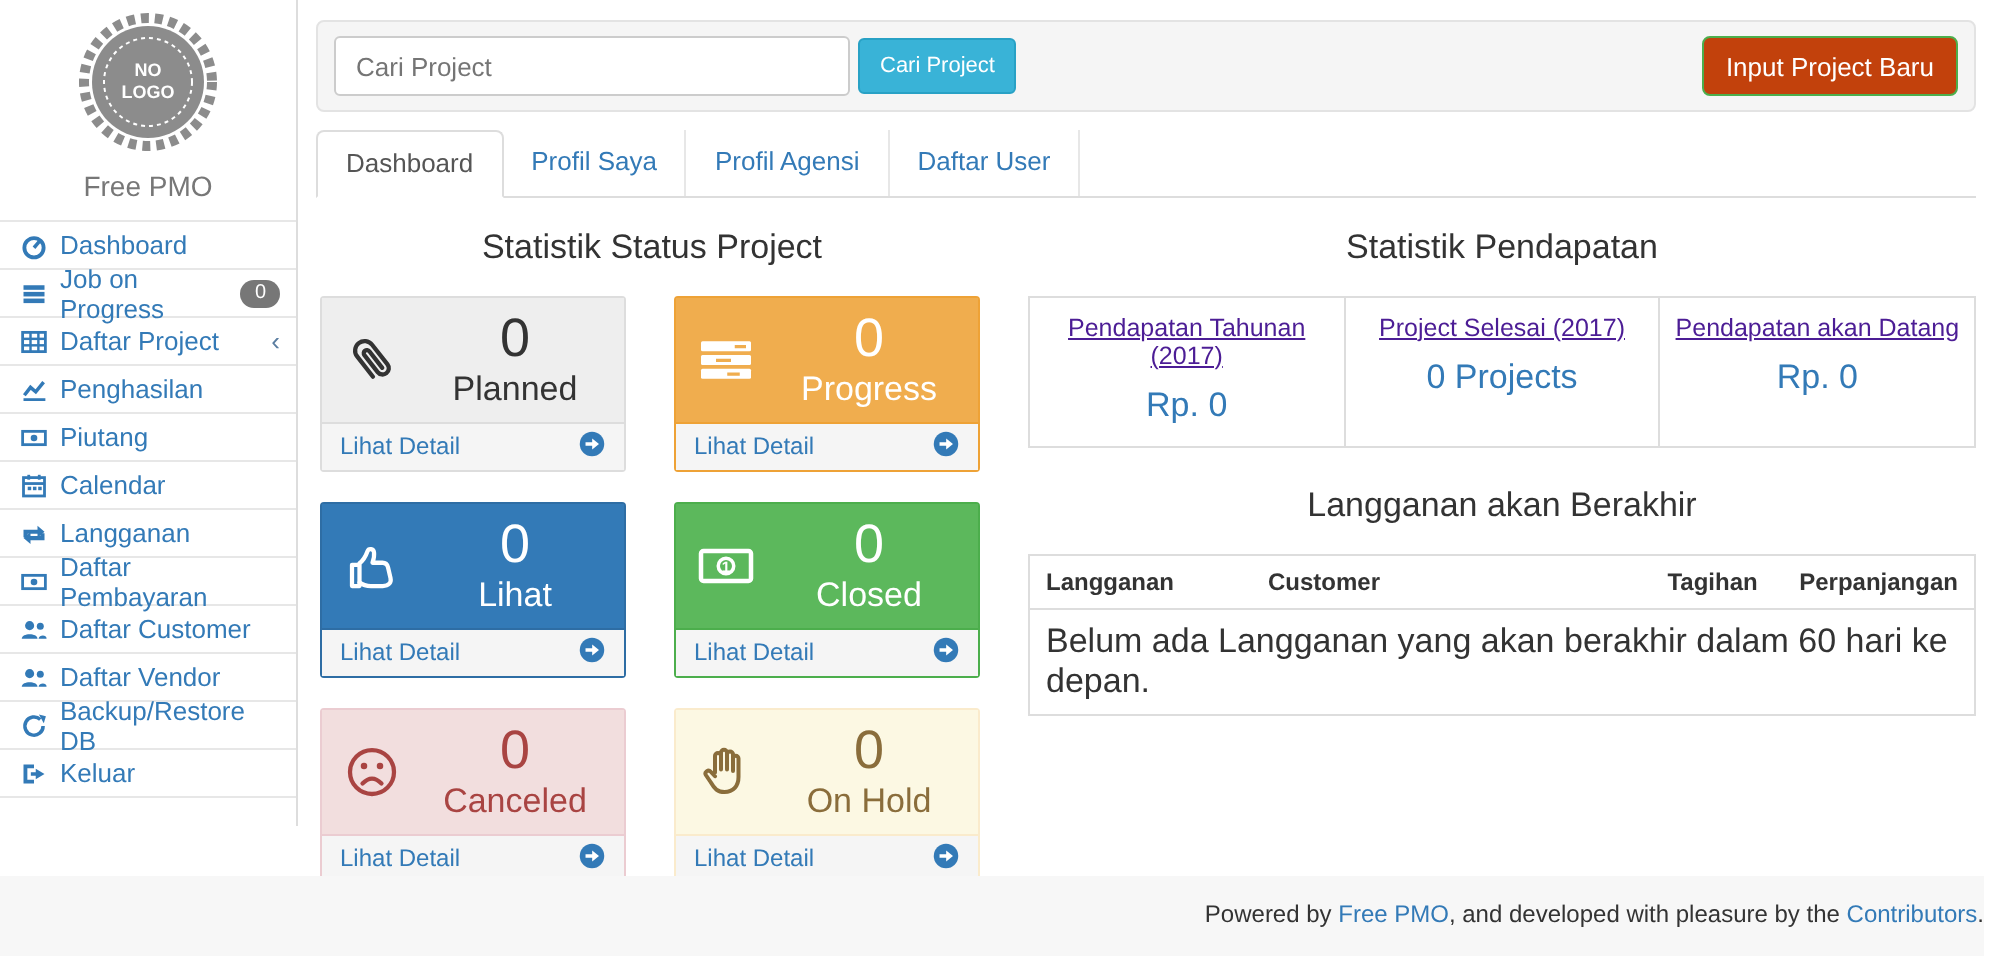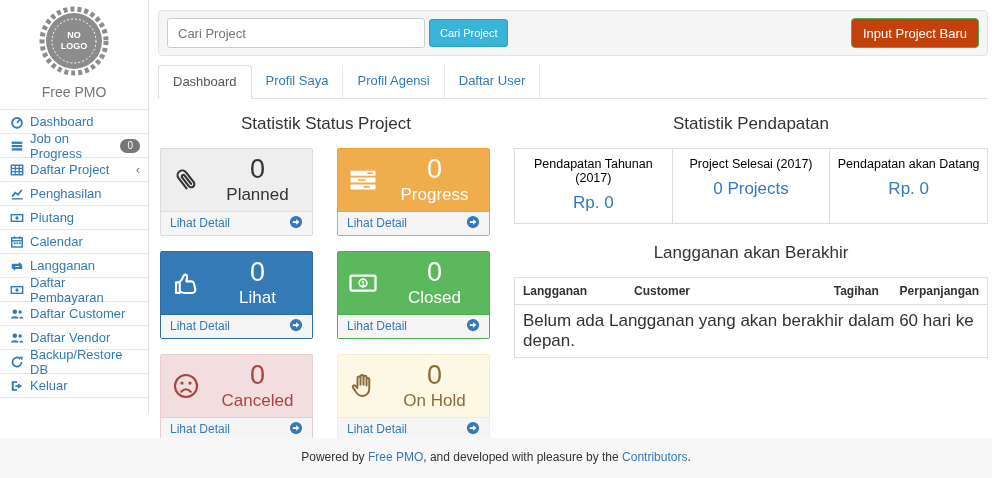--- a/index.html
+++ b/index.html
@@ -94,37 +94,37 @@
   .card.closed .card-footer { border-top-color:#4cae4c; }
   .card.canceled { border-color:#ebccd1; } .card.canceled .card-body { background:#f2dede; color:#a94442; }
   .card.canceled .card-footer { border-top-color:#ebccd1; }
   .card.onhold   { border-color:#faebcc; } .card.onhold   .card-body { background:#fcf8e3; color:#8a6d3b; }
   .card.onhold .card-footer { border-top-color:#faebcc; }
 
   
   .stats-table { display:flex; border:1px solid #ddd; }
   .stat-cell { flex:1; text-align:center; padding:8px 4px 10px; border-right:1px solid #ddd; }
   .stat-cell:last-child { border-right:none; }
-  .stat-label { font-size:12.5px; color:#000000; }
+  .stat-label { font-size:12.5px; color:#4c1d95;text-decoration:underline; }
   .stat-value { font-size:17px; color:#337ab7; margin-top:8px; }
 
   
   .right-col .sub-title { margin-top:19px; }
   table.sub { width:100%; border-collapse:collapse; border:1px solid #ddd; }
   table.sub th {
     font-size:12px; text-align:left; padding:6px 8px; color:#333;
     border-bottom:1px solid #ddd; font-weight:bold;
   }
   table.sub td { font-size:17px; padding:6px 8px; color:#333; }
 
   
   .page-footer {
     position:absolute; left:0; top:438px; width:992px; height:40px;
     background:#f7f7f7; font-size:12px; color:#333;
-    display:flex; justify-content:center; align-items:flex-start; padding-top:12px;
+    display:flex; justify-content:flex-end; align-items:flex-start; padding-top:12px;
   }
   .page-footer a { color:#337ab7; text-decoration:none; cursor:pointer; }
 
   a.plain { color:#337ab7; text-decoration:none; }
 </style>
 </head>
 <body>
 
 <div class="app">
 

